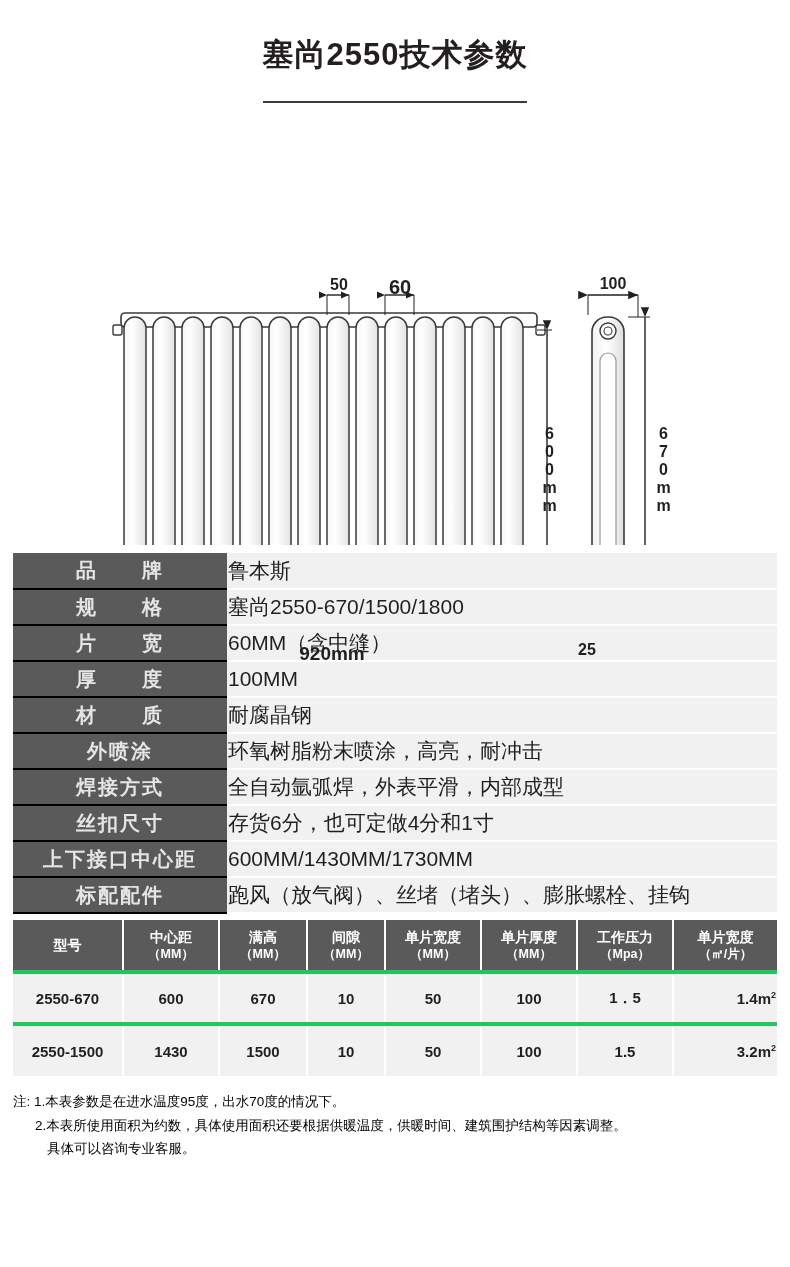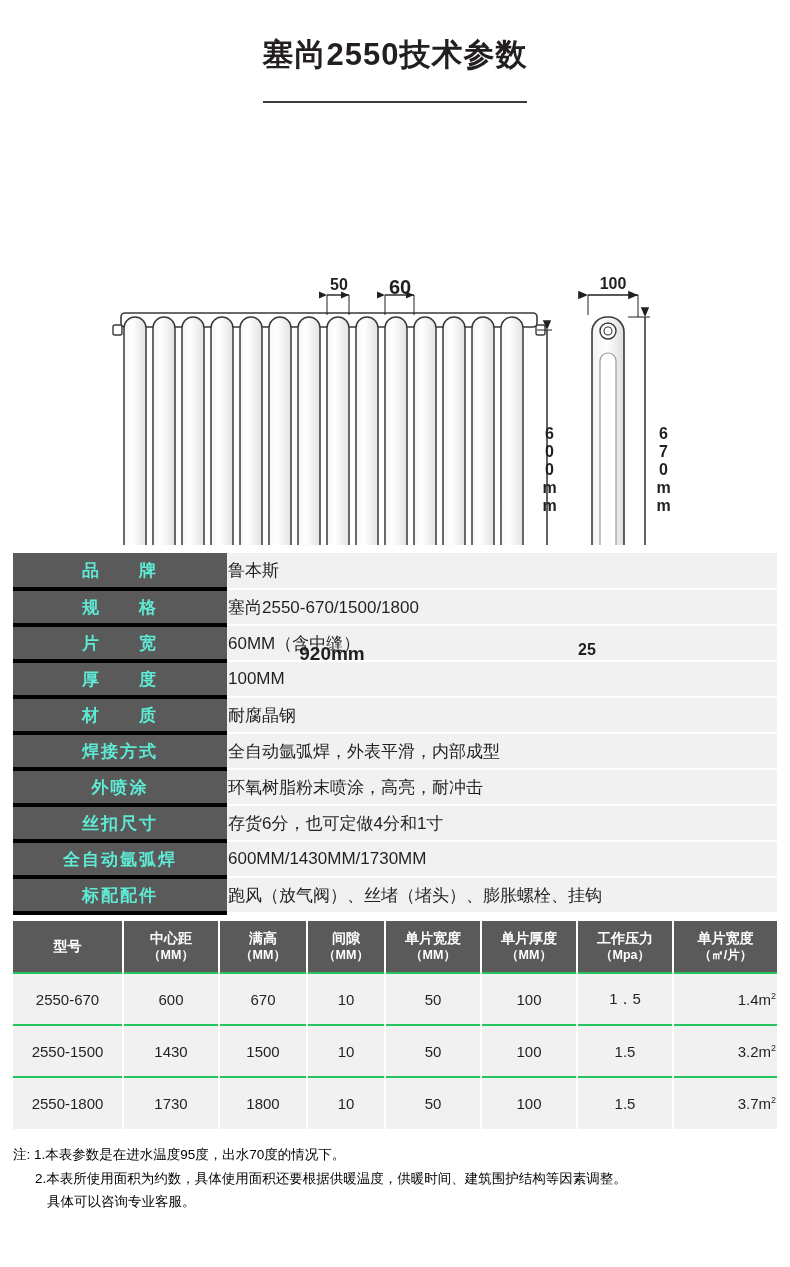--- a/index.html
+++ b/index.html
@@ -42,30 +42,30 @@
   .spec-table {
     width: 764px;
     margin: 8px auto 0 auto;
     border-collapse: collapse;
     table-layout: fixed;
   }
   .spec-table tr { height: 36px; }
   .spec-table td.k {
     width: 214px;
     background: #5a5a5a;
-    color: #5eead4;
-    font-size: 17px;
+    color: #e5e5e5;
+    font-size: 20px;
     font-weight: bold;
     text-align: center;
     letter-spacing: 2px;
-    border-bottom: 4px solid #000000;
+    border-bottom: 2px solid #000000;
   }
   .spec-table td.v {
     background: #f1f1f1;
-    font-size: 17px;
+    font-size: 21px;
     color: #231f20;
     border-bottom: 2px solid #ffffff;
   }
 
   
   .model-table {
     width: 764px;
     margin: 6px auto 4px auto;
     border-collapse: collapse;
     table-layout: fixed;
@@ -80,23 +80,24 @@
     line-height: 1.3;
     vertical-align: middle;
   }
   .model-table th:last-child { border-right: none; }
   .model-table th .unit { font-size: 12.5px; font-weight: bold; display: block; }
   .model-table td {
     background: #f1f1f1;
     font-size: 15px;
     text-align: center;
     height: 52px;
-    border-top: 2px solid #22c55e;
+    border-top: 4px solid #22c55e;
     border-right: 2px solid #ffffff;
     color: #231f20;
+    font-weight: bold;
   }
   .model-table td:last-child { border-right: none; text-align: right; }
   .model-table td.first { font-size: 15px; }
   sup { font-size: 9px; vertical-align: super; }
 
   
   .notes {
     width: 764px;
     margin: 14px auto 0 auto;
     font-size: 13.5px;
@@ -232,33 +233,33 @@
     </tr>
     <tr>
       <td class="k">厚　　度</td>
       <td class="v">100MM</td>
     </tr>
     <tr>
       <td class="k">材　　质</td>
       <td class="v">耐腐晶钢</td>
     </tr>
     <tr>
+      <td class="k">外喷涂</td>
+      <td class="v">环氧树脂粉末喷涂，高亮，耐冲击</td>
+    </tr>
+    <tr>
       <td class="k">焊接方式</td>
       <td class="v">全自动氩弧焊，外表平滑，内部成型</td>
     </tr>
     <tr>
-      <td class="k">外喷涂</td>
-      <td class="v">环氧树脂粉末喷涂，高亮，耐冲击</td>
-    </tr>
-    <tr>
       <td class="k">丝扣尺寸</td>
       <td class="v">存货6分，也可定做4分和1寸</td>
     </tr>
     <tr>
-      <td class="k">全自动氩弧焊</td>
+      <td class="k">上下接口中心距</td>
       <td class="v">600MM/1430MM/1730MM</td>
     </tr>
     <tr>
       <td class="k">标配配件</td>
       <td class="v">跑风（放气阀）、丝堵（堵头）、膨胀螺栓、挂钩</td>
     </tr>
   </tbody>
 </table>
 
 <table class="model-table">
@@ -321,30 +322,20 @@
     <tr>
       <td class="first">2550-1500</td>
       <td>1430</td>
       <td>1500</td>
       <td>10</td>
       <td>50</td>
       <td>100</td>
       <td>1.5</td>
       <td><span>3.2m</span><sup>2</sup></td>
     </tr>
-    <tr>
-      <td class="first">2550-1800</td>
-      <td>1730</td>
-      <td>1800</td>
-      <td>10</td>
-      <td>50</td>
-      <td>100</td>
-      <td>1.5</td>
-      <td><span>3.7m</span><sup>2</sup></td>
-    </tr>
   </tbody>
 </table>
 
 <div class="notes">
   <div class="ln">注: 1.本表参数是在进水温度95度，出水70度的情况下。</div>
   <div class="ln indent">2.本表所使用面积为约数，具体使用面积还要根据供暖温度，供暖时间、建筑围护结构等因素调整。</div>
   <div class="ln indent2">具体可以咨询专业客服。</div>
 </div>
 
 </body></html>

